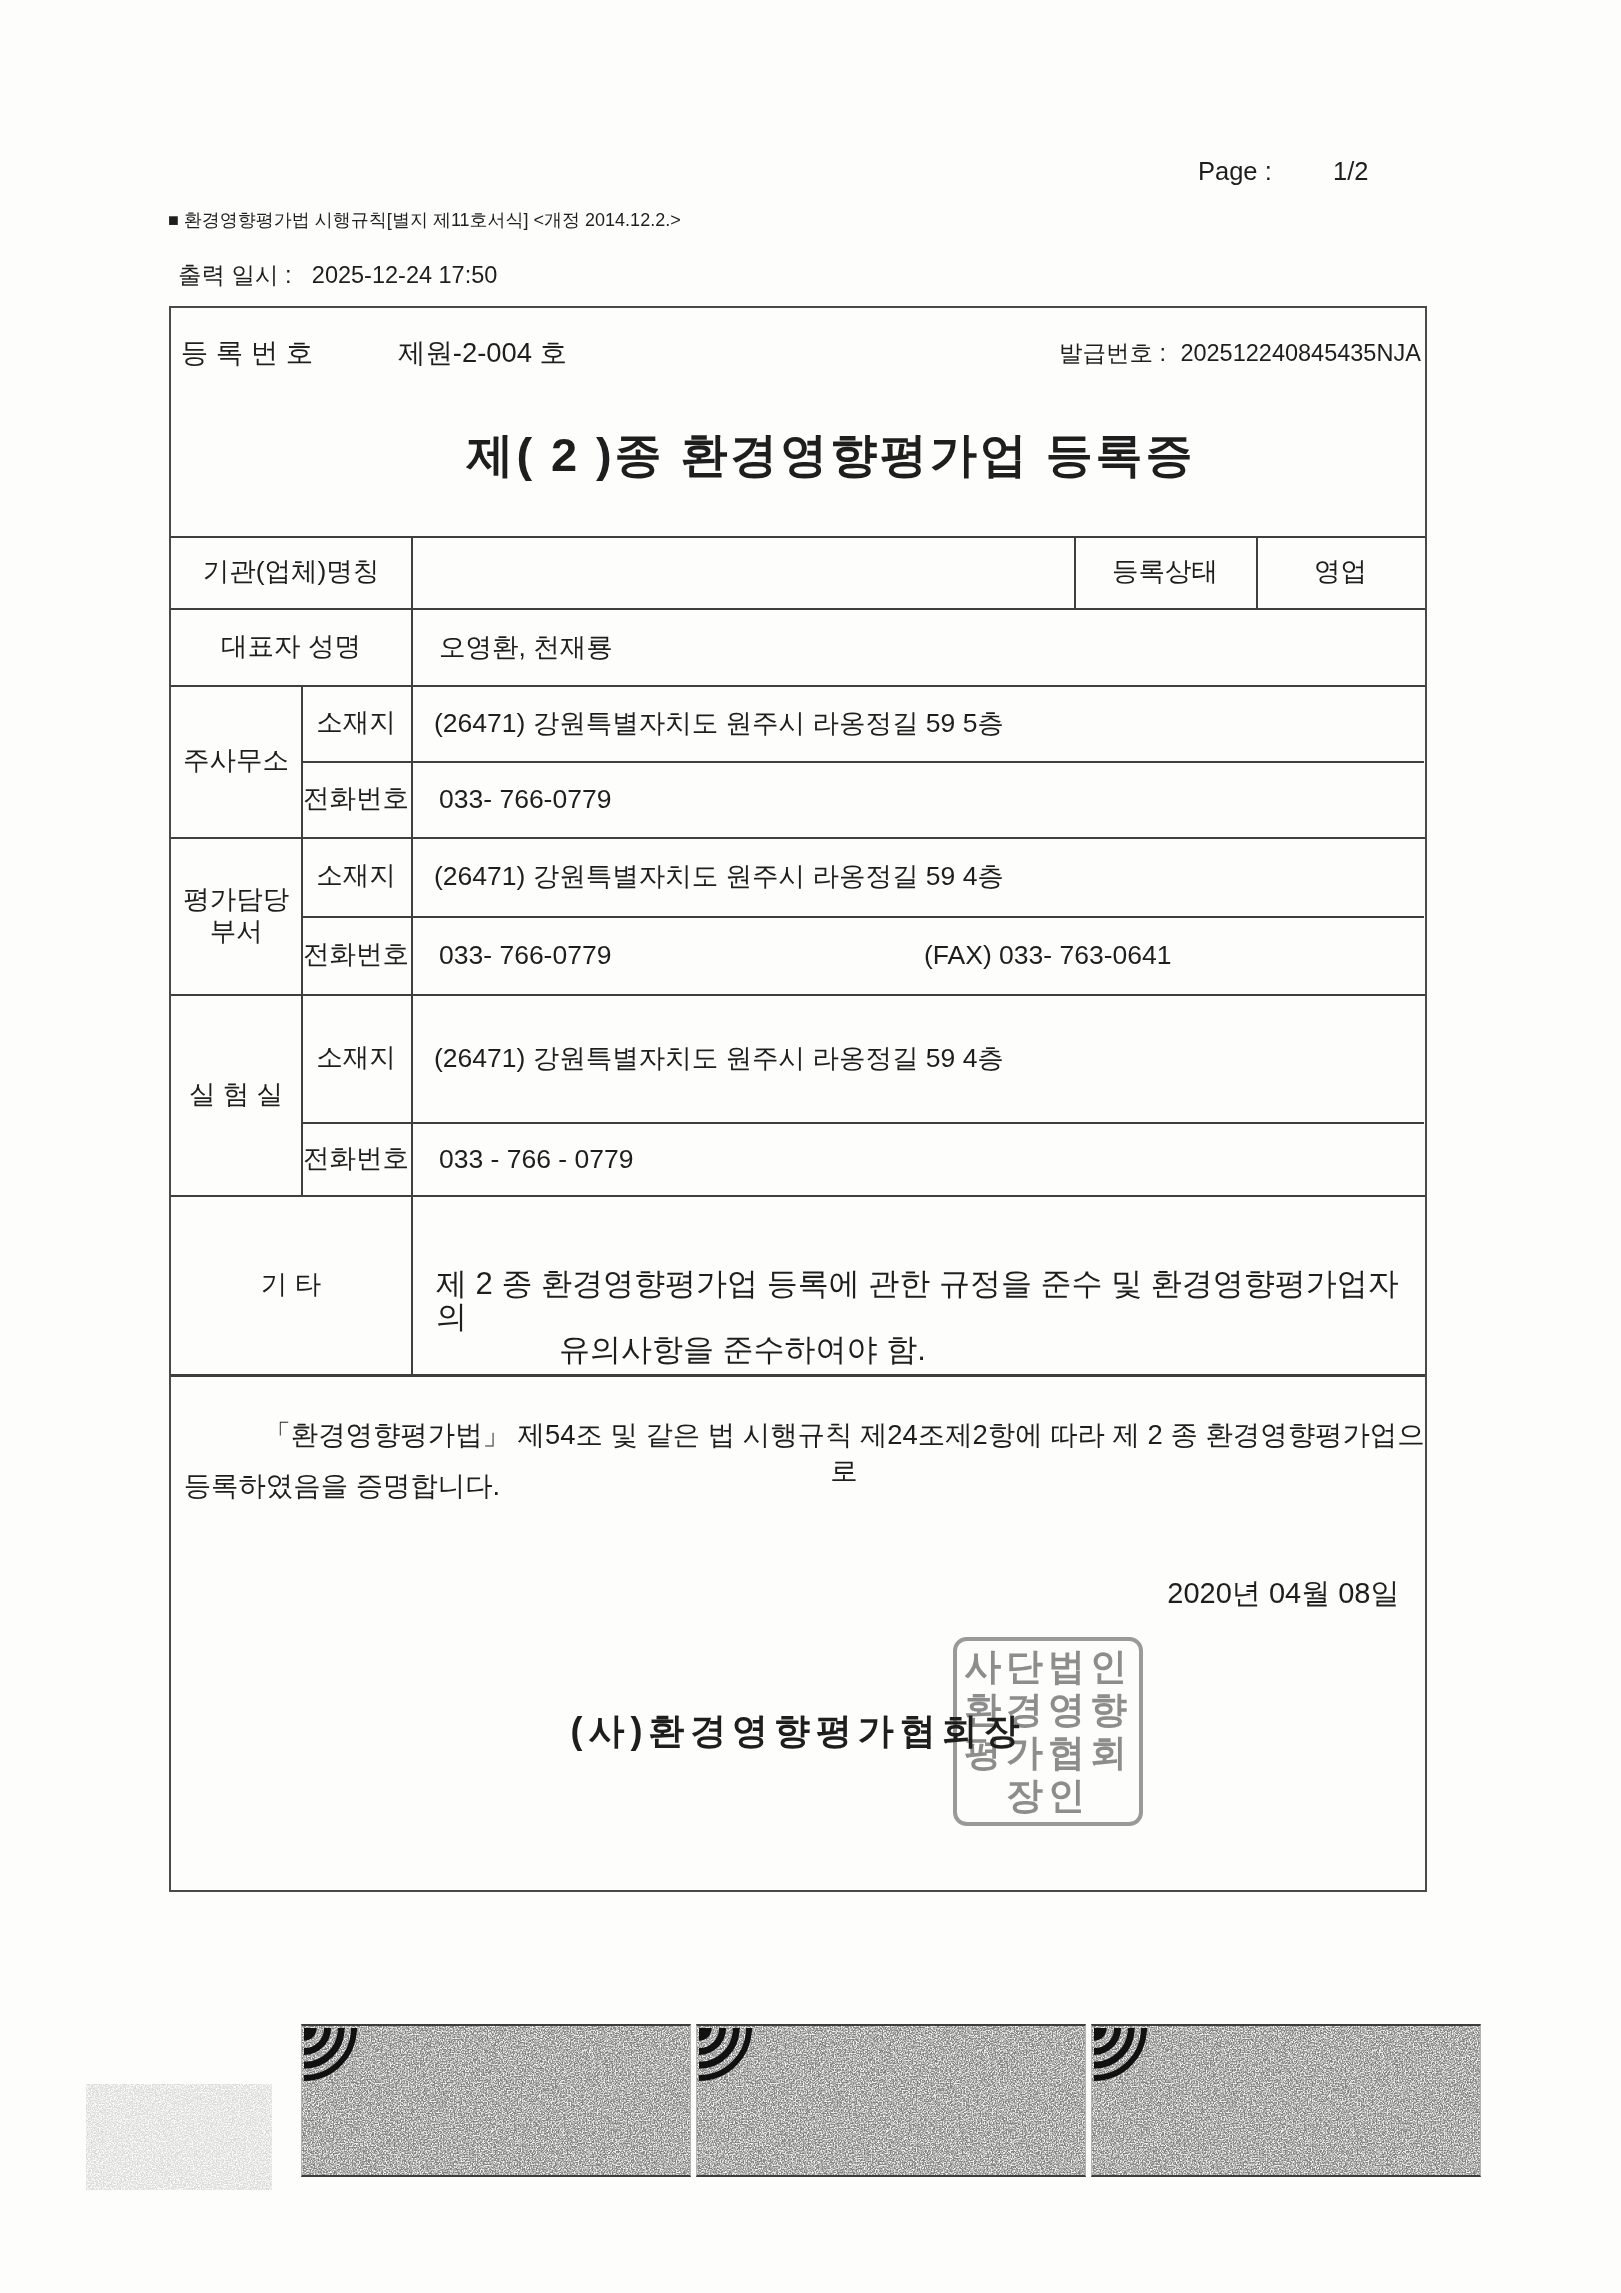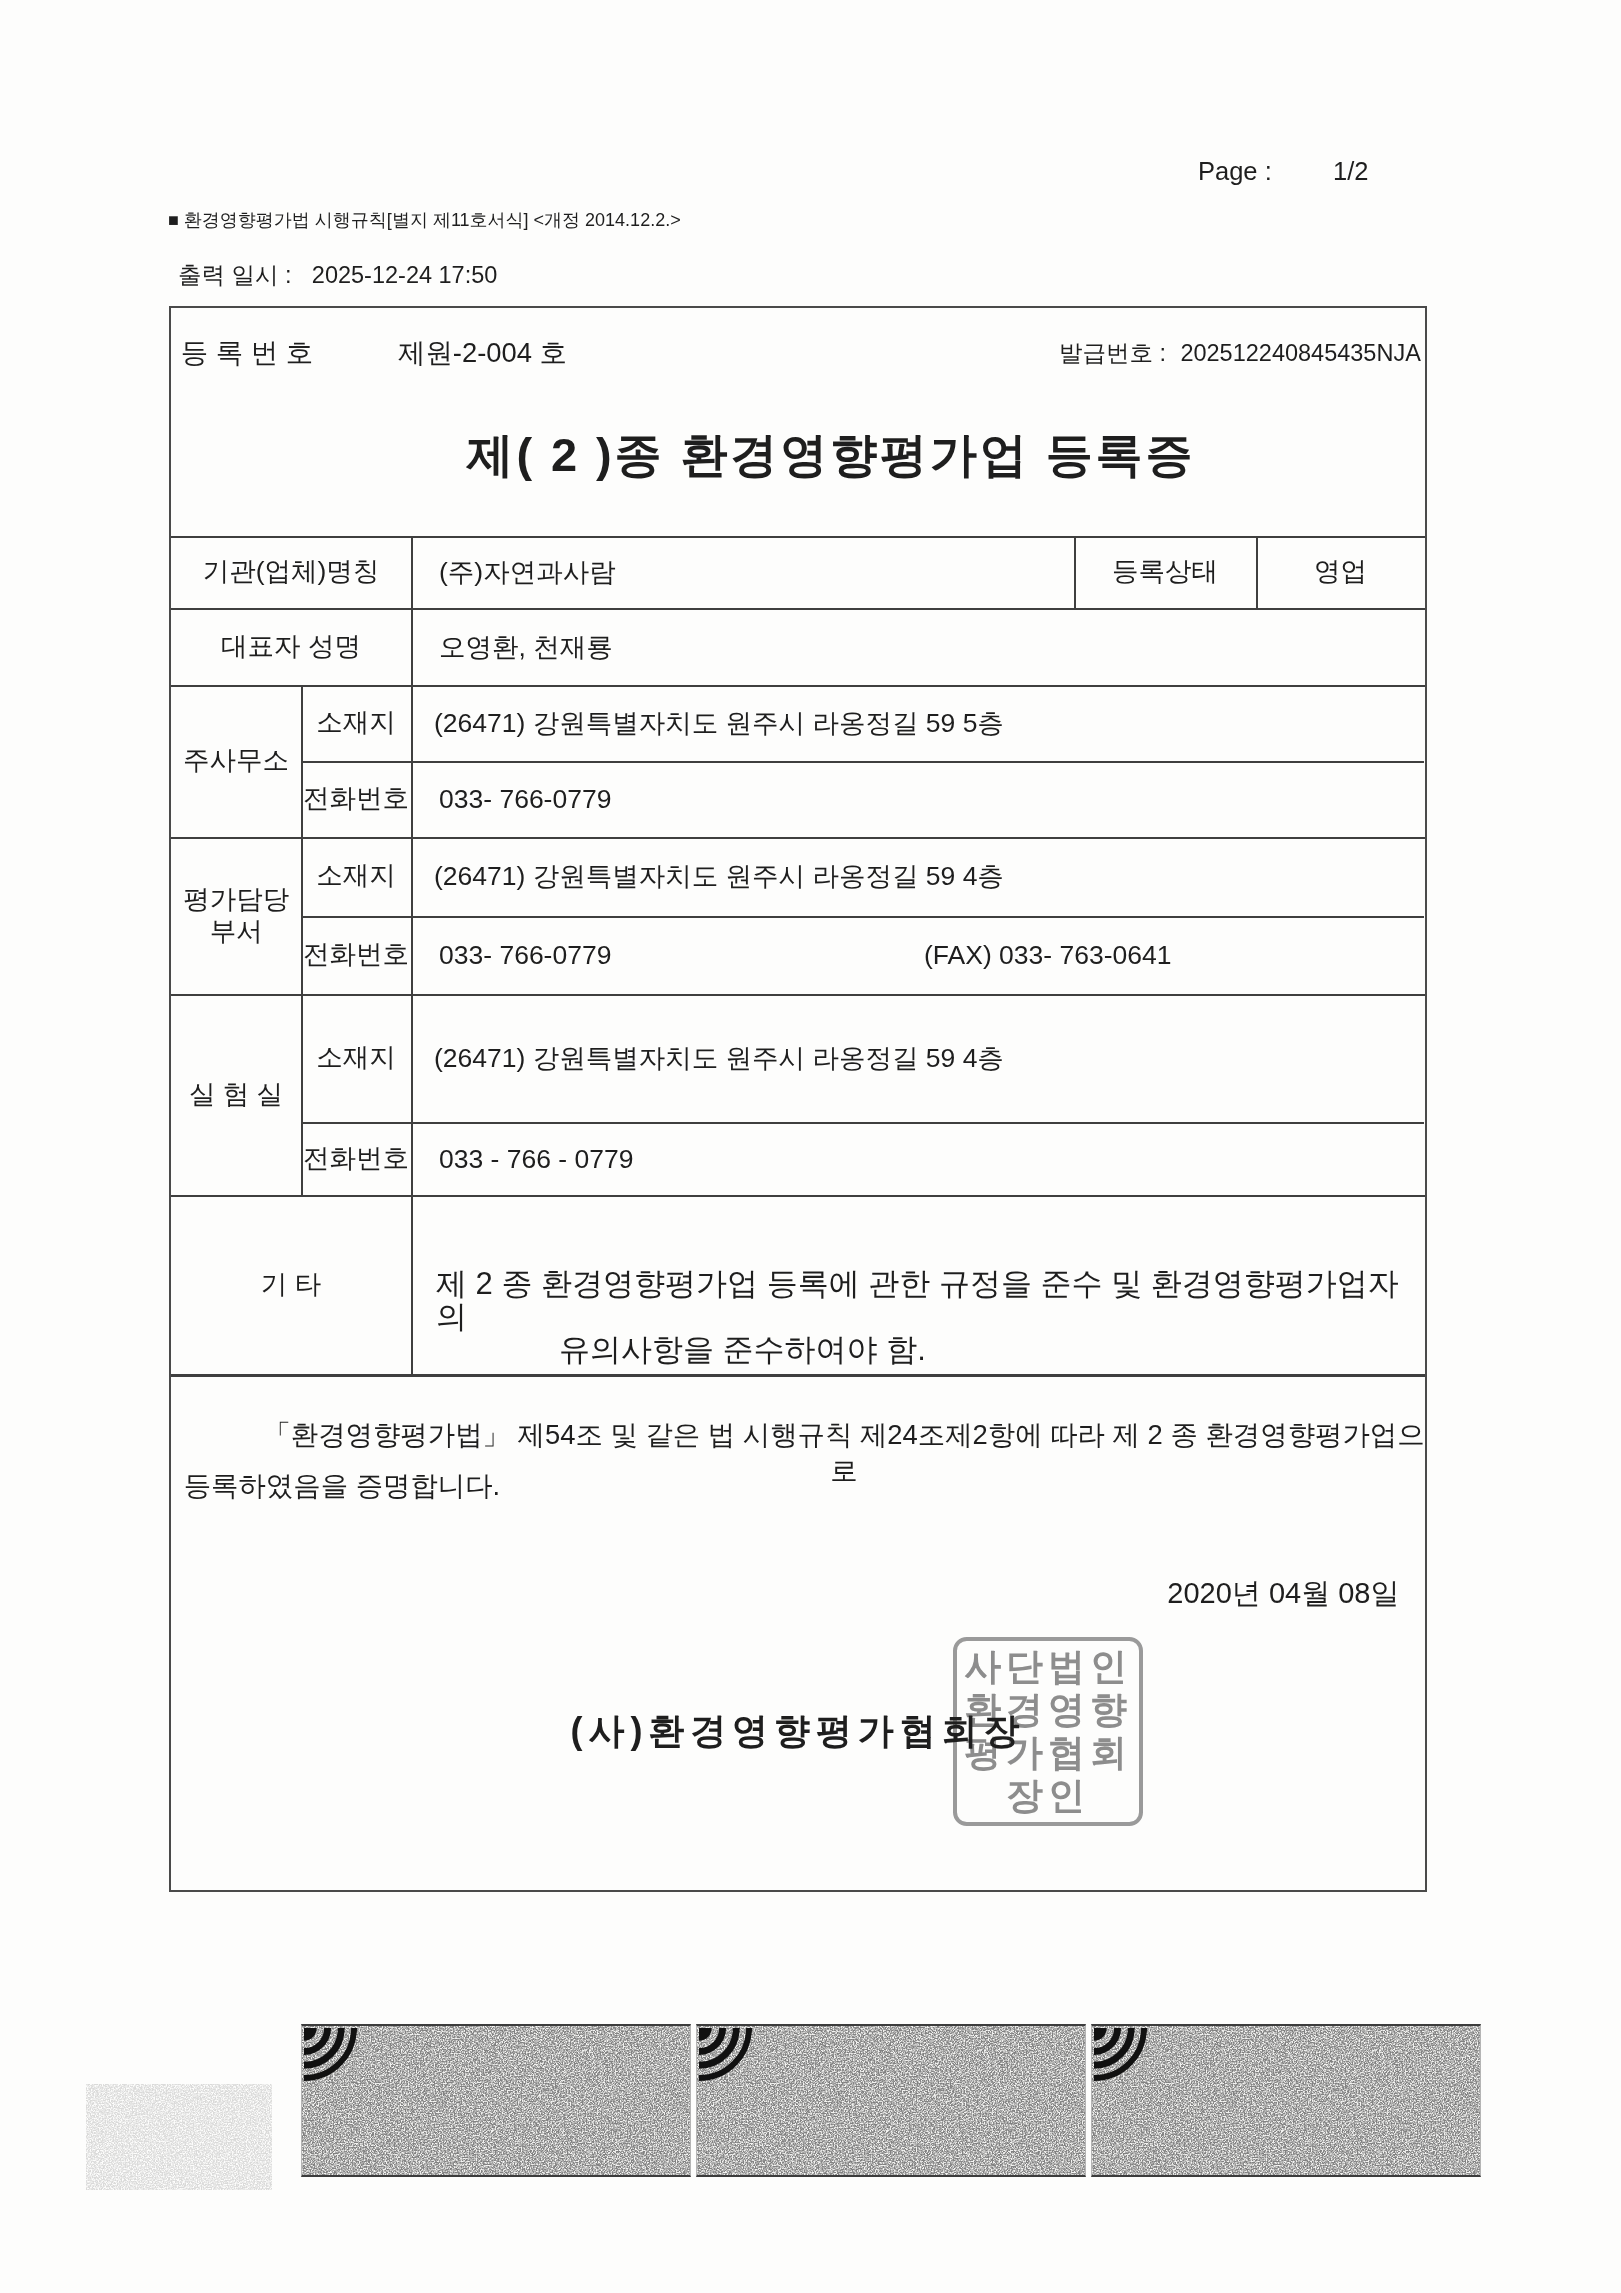--- a/index.html
+++ b/index.html
@@ -73,21 +73,20 @@
     <div class="hl" style="left:0;top:686px;width:1254px;"></div>
     <div class="hl" style="left:130px;top:814px;width:1123px;"></div>
     <div class="hl" style="left:0;top:887px;width:1254px;"></div>
     <div class="hl" style="left:0;top:1066px;width:1254px;height:2.9px;"></div>
     <div class="vl" style="left:130px;top:377px;height:510px;"></div>
     <div class="vl" style="left:240px;top:228px;height:840px;"></div>
     <div class="vl" style="left:903px;top:228px;height:72px;"></div>
     <div class="vl" style="left:1085px;top:228px;height:72px;"></div>
 
     <div class="cell" style="left:0;top:228px;width:240px;height:72px;">기관(업체)명칭</div>
-    <div class="valcell" style="left:268px;top:228px;width:627px;height:72px;">(주)자연과사람</div>
     <div class="cell" style="left:903px;top:228px;width:182px;height:72px;">등록상태</div>
     <div class="cell" style="left:1085px;top:228px;width:169px;height:72px;">영업</div>
 
     <div class="cell" style="left:0;top:300px;width:240px;height:77px;border-radius:27px;">대표자 성명</div>
     <div class="valcell" style="left:268px;top:300px;width:980px;height:77px;">오영환, 천재룡</div>
 
     <div class="cell" style="left:0;top:377px;width:130px;height:152px;border-radius:13px;">주사무소</div>
     <div class="cell" style="left:130px;top:377px;width:110px;height:75px;">소재지</div>
     <div class="valcell" style="left:263px;top:377px;width:985px;height:75px;">(26471) 강원특별자치도 원주시 라옹정길 59 5층</div>
     <div class="cell" style="left:130px;top:453px;width:110px;height:76px;">전화번호</div>

